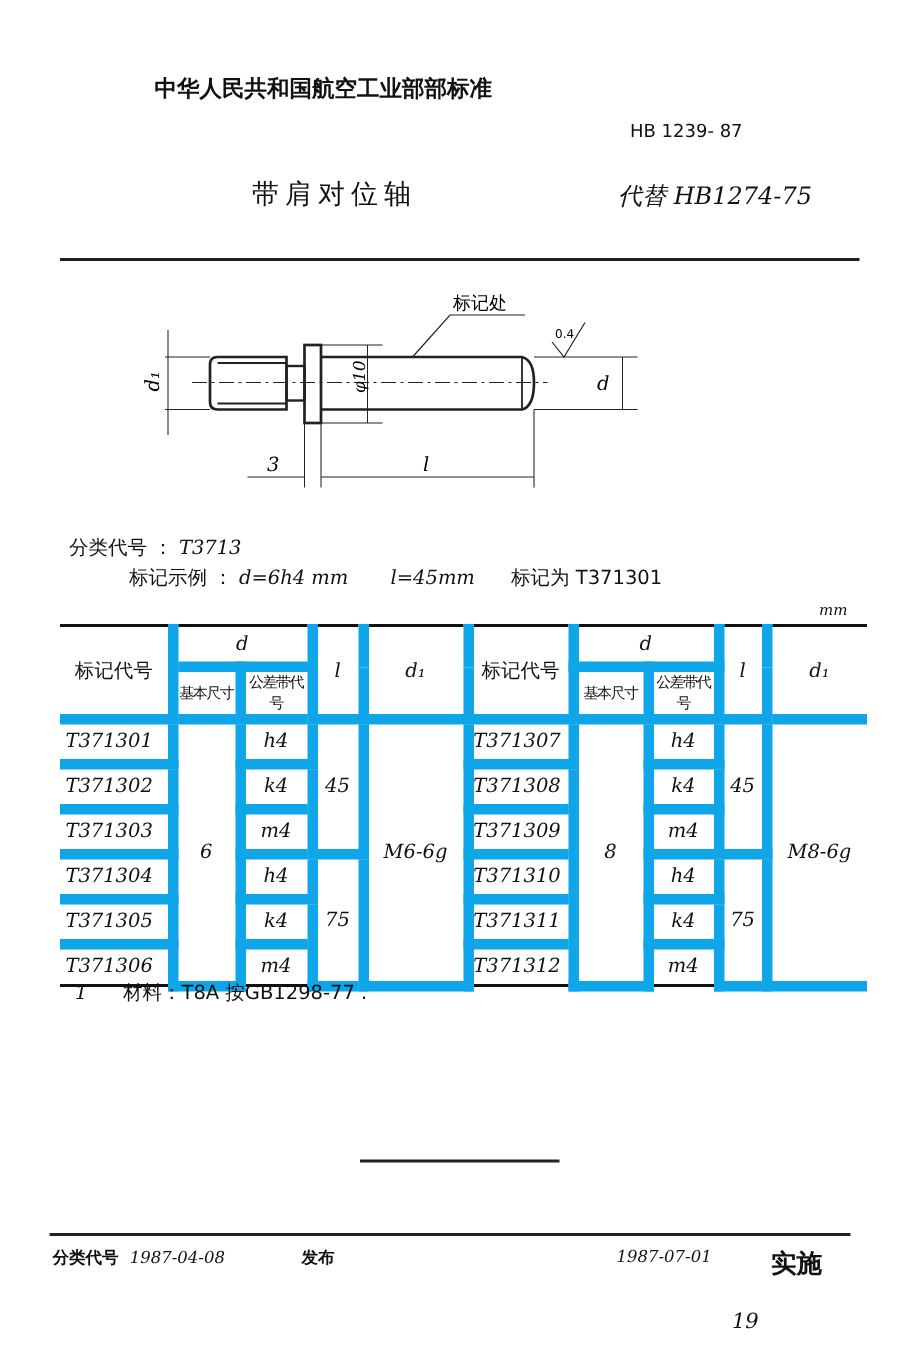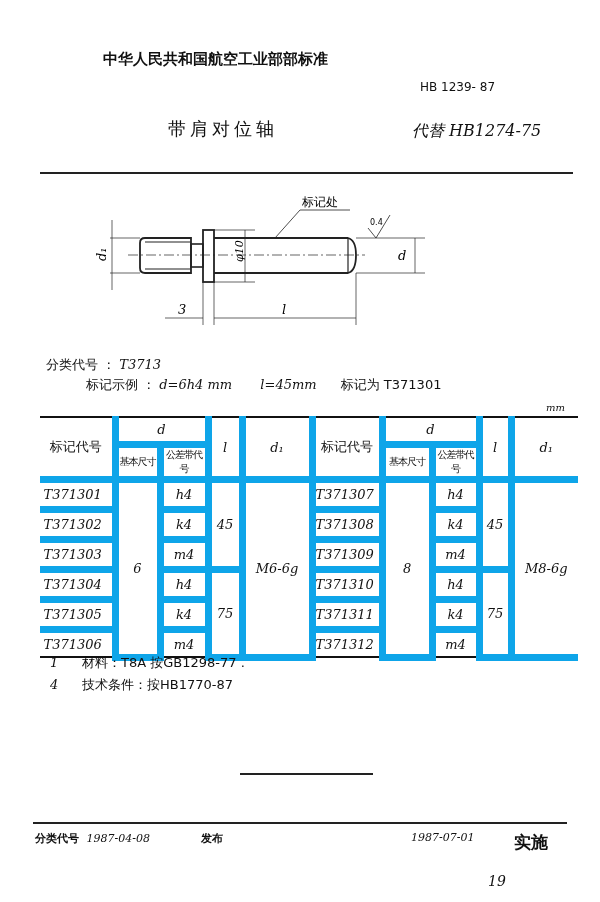--- a/index.html
+++ b/index.html
@@ -161,21 +161,20 @@
     <td class="code noleft">T371306</td>
     <td>m4</td>
     <td class="code dbl">T371312</td>
     <td>m4</td>
   </tr>
 </tbody>
   </table>
 
 <div class="abs" style="left:50px;top:652px;font-size:13px;line-height:22px;">
   <div><span class="hand" style="display:inline-block;width:32px;">1</span><span>材料：T8A  按GB1298-77 .</span></div>
-  <div><span class="hand" style="display:inline-block;width:32px;">4</span><span>技术条件：按HB1770-87</span></div>
 </div>
 
 <div class="hr" style="left:240px;top:773px;width:133px;height:2px;"></div>
 
 <div class="hr" style="left:33px;top:822px;width:534px;height:2px;"></div>
 <div class="abs" style="left:35px;top:831px;font-size:11px;">
   <span class="bold">分类代号</span>
   <span class="hand" style="margin-left:4px;">1987-04-08</span>
 </div>
 <div class="abs bold" style="left:201px;top:831px;font-size:11px;">发布</div>

